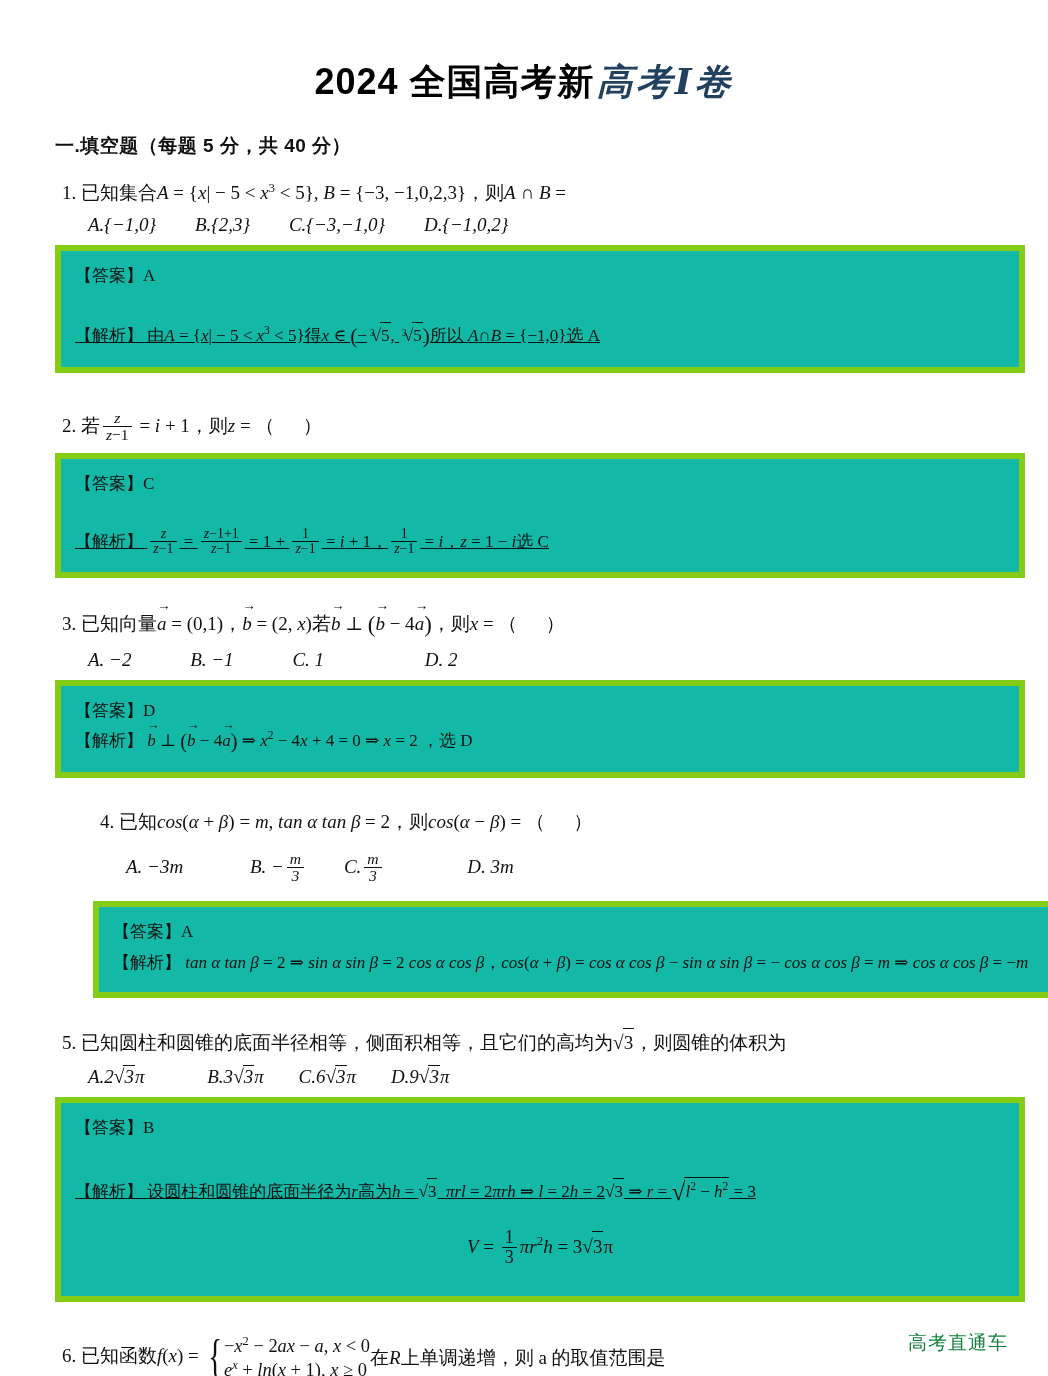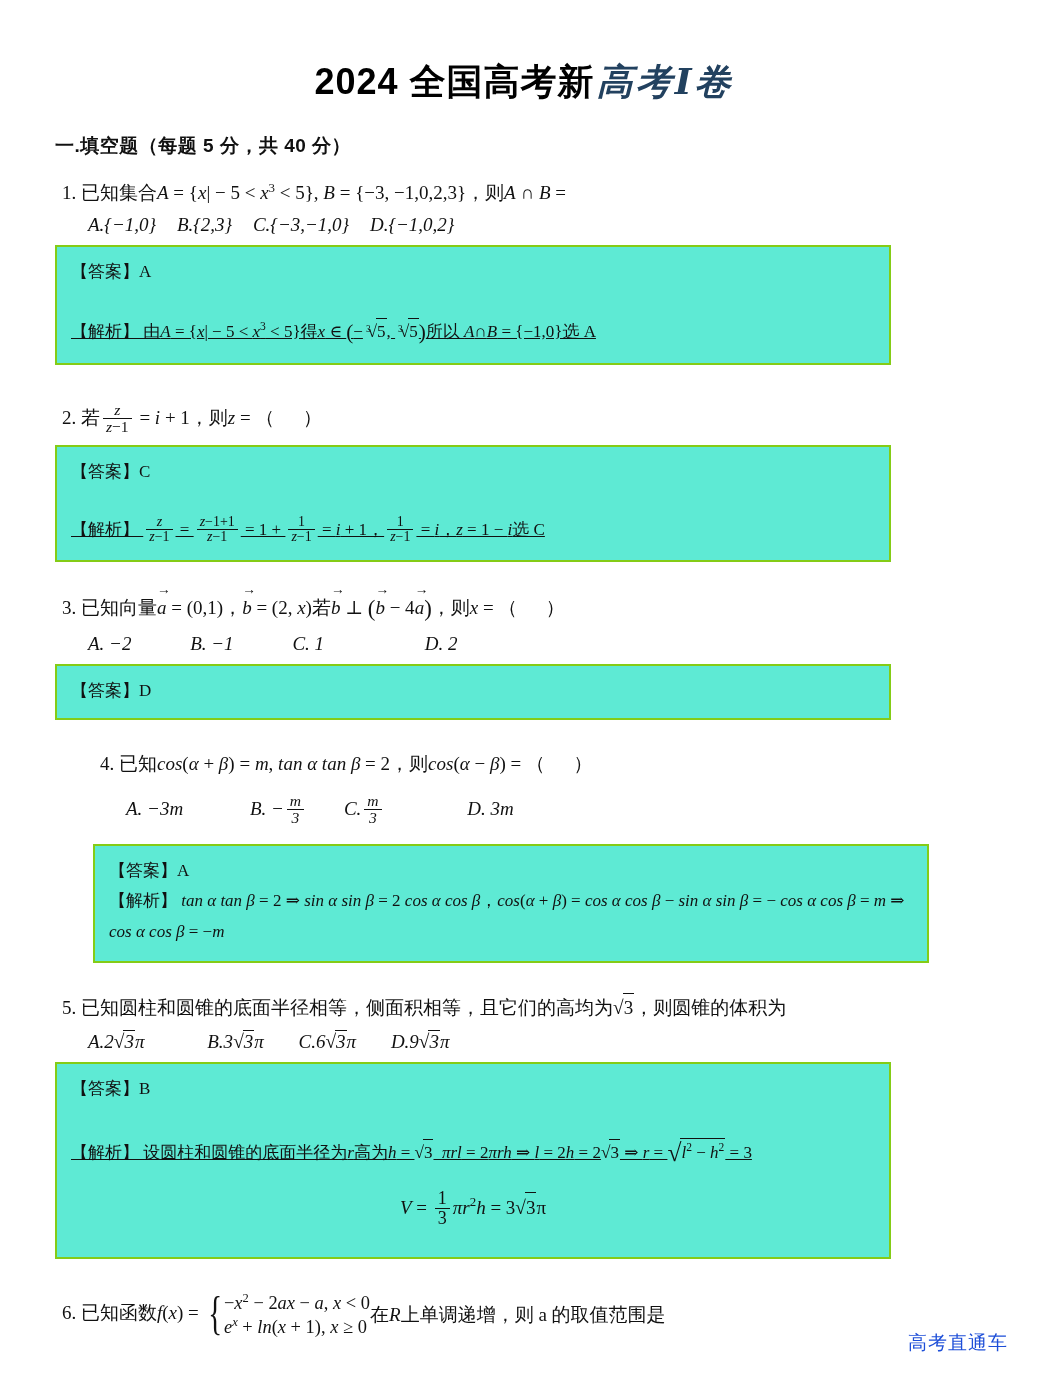--- a/index.html
+++ b/index.html
@@ -50,30 +50,30 @@
     line-height:1.45;
     white-space:nowrap;
   }
   .q-opts {
     margin:8px 0 0 88px;
     font-size:19px;
     font-style:italic;
     white-space:nowrap;
   }
   .q-opts .opt { display:inline-block; }
-  .q-opts .opt + .opt { margin-left:16px; }
+  .q-opts .opt + .opt { margin-left:34px; }
 
   
   .ans-box {
     margin:9px 0 0 55px;
-    width:836px;
+    width:970px;
     box-sizing:border-box;
-    border:2px solid #84cc16;
+    border:6px solid #84cc16;
     padding:10px 14px 12px 14px;
-    background:#5eead4;
+    background:#14b8a6;
     font-size:17px;
     line-height:1.55;
   }
   .ans-line { margin:2px 0; }
   .ans-line.gap { margin-top:30px;text-decoration:underline; }
   .lbl { font-family:"Liberation Sans","DejaVu Sans",sans-serif; font-weight:400; }
   .centered-eq { text-align:center; margin:18px 0 16px 0; font-size:19px; }
   .tail { margin-top:10px; }
 
   
@@ -114,21 +114,21 @@
   .cases{ display:inline-block; text-align:left; font-size:0.97em; line-height:1.22; }
   .cases > span{ display:block; white-space:nowrap; }
   .pw-tail{ display:inline-block; vertical-align:middle; }
 
   
   .watermark{
     position:absolute;
     left:908px; top:1330px;
     font-family:"Liberation Sans","DejaVu Sans",sans-serif;
     font-size:19px;
-    color:#1d4ed8;
+    color:#15803d;
     letter-spacing:1px;
     white-space:nowrap;
   }
 </style>
 </head>
 <body>
 
 <div class="page">
 
   <div class="title">
@@ -182,20 +182,24 @@
     </div>
     <div class="q-opts">
       <span class="opt">A. −2</span>
       <span class="opt" style="margin-left:54px;">B. −1</span>
       <span class="opt" style="margin-left:54px;">C. 1</span>
       <span class="opt" style="margin-left:96px;">D. 2</span>
     </div>
     <div class="ans-box">
       <div class="ans-line">
         <span class="lbl">【答案】</span><span>D</span>
+      </div>
+      <div class="ans-line">
+        <span class="lbl">【解析】</span>
+        <span class="vec">b</span> ⊥ <span style="font-size:1.2em;vertical-align:-2px;">(</span><span class="vec">b</span> − 4<span class="vec">a</span><span style="font-size:1.2em;vertical-align:-2px;">)</span> ⇒ <span class="it">x</span><sup>2</sup> − 4<span class="it">x</span> + 4 = 0 ⇒ <span class="it">x</span> = 2 ，选 D
       </div>
     </div>
   </div>
 
   <div class="q-block" style="margin-top:30px;padding-left:38px;">
     <div class="q-stem">
       <span>4.</span>
       已知<span class="it">cos</span>(<span class="it">α</span> + <span class="it">β</span>) = <span class="it">m</span>, <span class="it">tan α tan β</span> = 2，则<span class="it">cos</span>(<span class="it">α</span> − <span class="it">β</span>) = （&nbsp;&nbsp;&nbsp;&nbsp;&nbsp;&nbsp;）
     </div>
     <div class="q-opts" style="margin-top:16px;">

